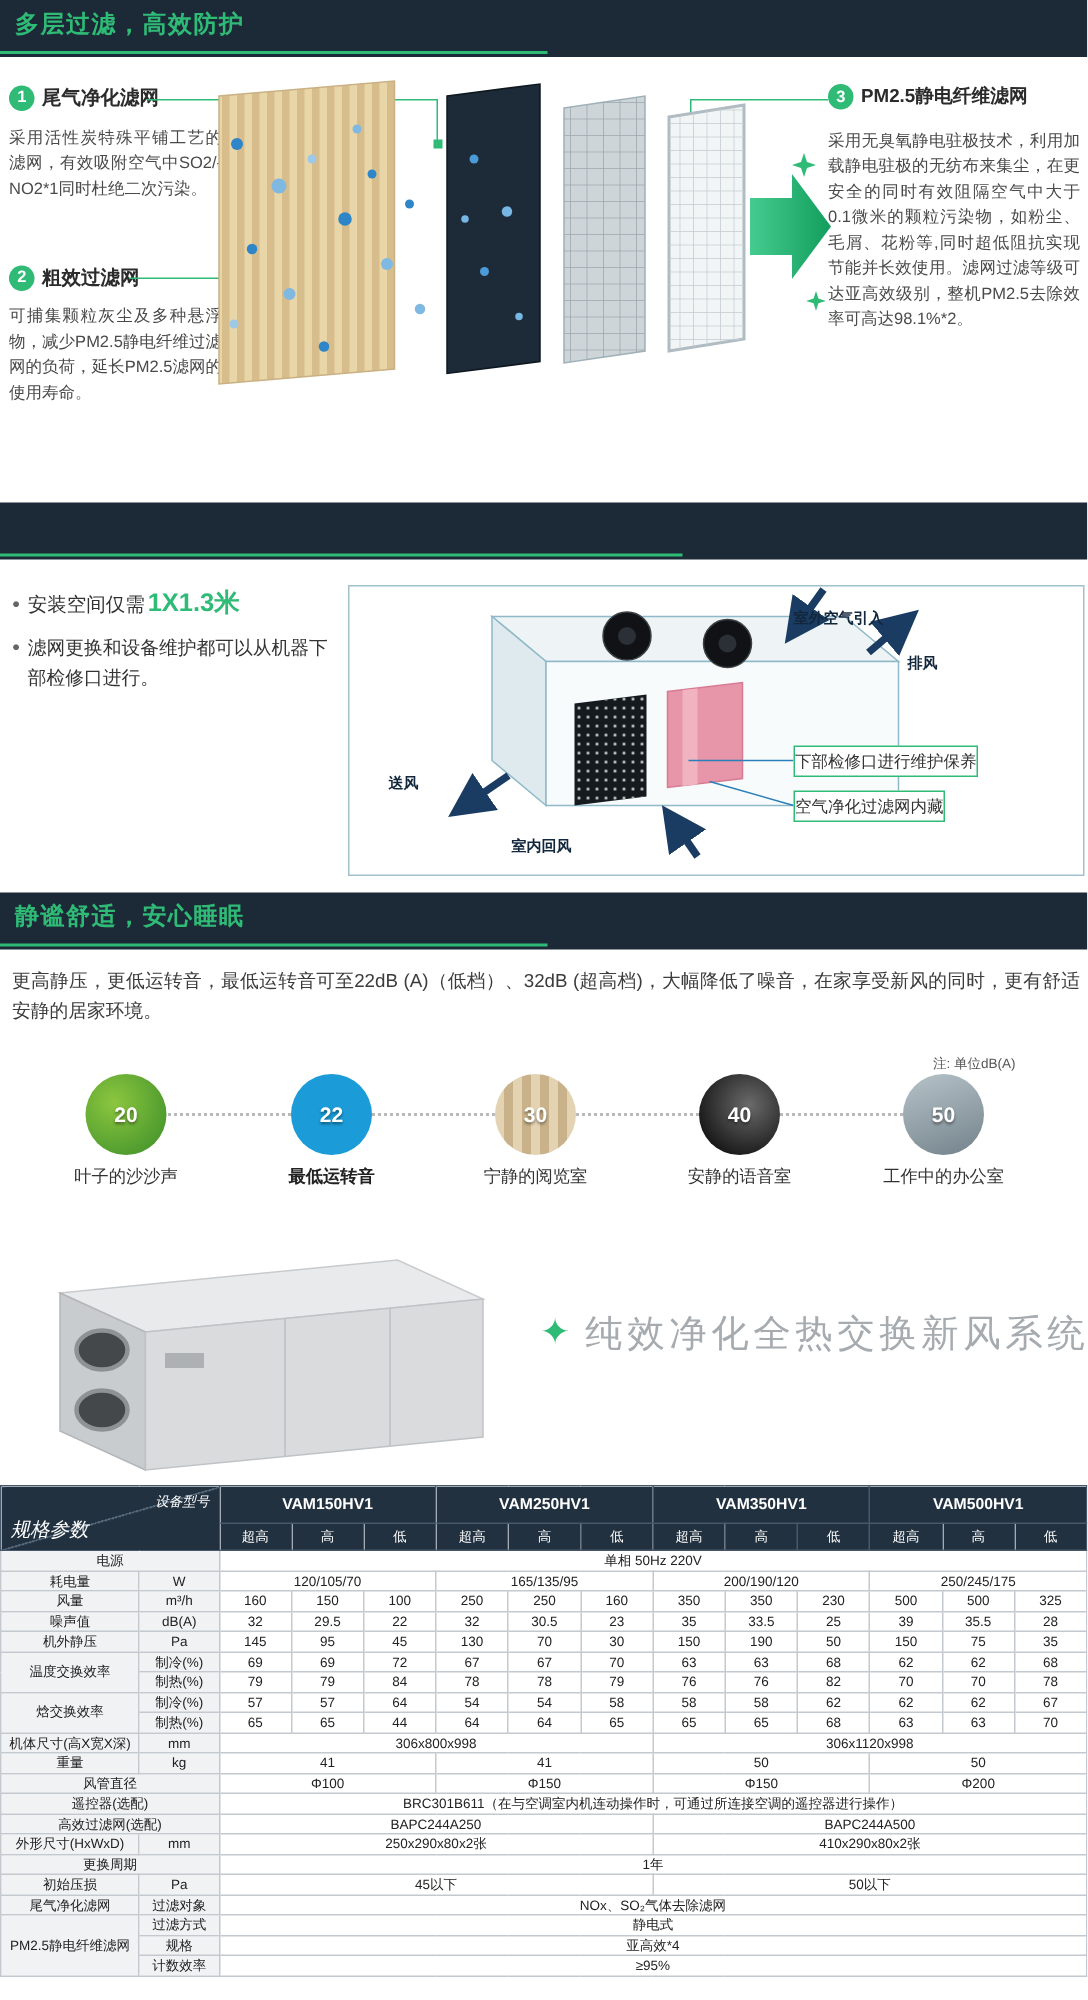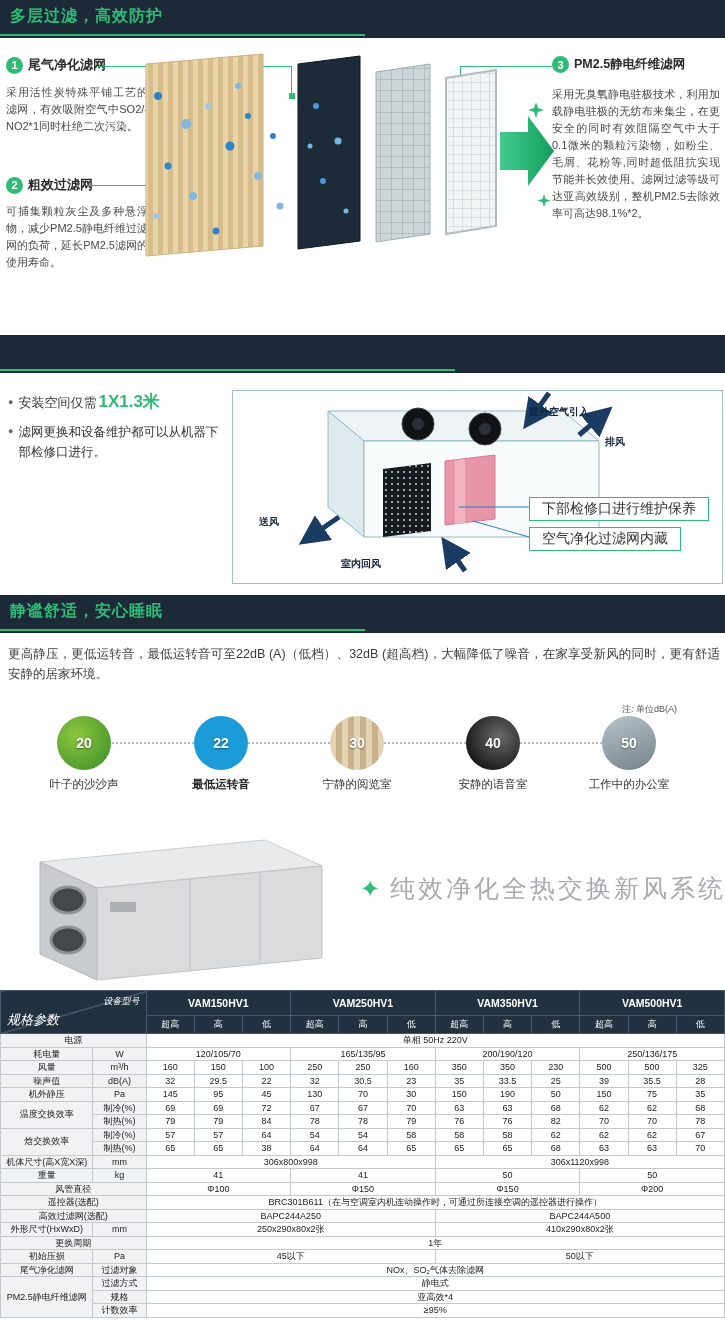--- a/index.html
+++ b/index.html
@@ -22,22 +22,22 @@
   .conn-sq{position:absolute;width:6px;height:6px;background:#2fbb76;}
   .abs-svg{position:absolute;}
 
   
   .bullet-row{position:absolute;display:flex;align-items:baseline;font-size:13px;color:#333;}
   .bullet-dot{color:#666;font-size:9px;margin-right:5px;position:relative;top:-2px;}
   .hl-green{color:#2fbb76;font-size:17px;font-weight:bold;margin-left:2px;}
   .bullet-text{width:205px;line-height:1.6;font-size:12.5px;}
   .install-box{position:absolute;left:232px;top:390px;width:489px;height:192px;border:1px solid #9fc0cc;background:#fff;}
   .d-label{position:absolute;font-size:10px;font-weight:bold;color:#12263c;white-space:nowrap;}
-  .g-box{position:absolute;border:1px solid #2fbb76;background:#fff;font-size:14px;color:#333;
-         display:flex;align-items:center;justify-content:center;white-space:nowrap;padding:2px 12px;}
+  .g-box{position:absolute;border:1px solid #2fbb76;background:#fff;font-size:11px;color:#333;
+         display:flex;align-items:center;justify-content:center;white-space:nowrap;padding:2px 0;}
 
   
   .quiet-p{position:absolute;left:8px;top:644px;width:712px;font-size:12.5px;line-height:1.6;color:#3c3c3c;text-align:justify;}
   .unit-note{position:absolute;left:622px;top:703px;font-size:9px;color:#555;}
   .level-line{position:absolute;left:85px;top:742px;width:552px;border-top:2px dotted #b9b9b9;}
   .level-item{position:absolute;top:716px;width:112px;text-align:center;}
   .circle{width:54px;height:54px;border-radius:50%;margin:0 auto;display:flex;align-items:center;justify-content:center;position:relative;z-index:1;}
   .circle .num{color:#fff;font-size:14px;font-weight:bold;text-shadow:0 1px 2px rgba(0,0,0,.45);}
   .c0{background:radial-gradient(circle at 35% 35%,#8cc63f,#4e9b2e 75%);}
   .c1{background:#1b9cd8;}
@@ -307,21 +307,21 @@
         <tr>
           <th colspan="2" rowspan="1">电源</th>
           <td colspan="12">单相 50Hz 220V</td>
         </tr>
         <tr>
           <th colspan="1" rowspan="1">耗电量</th>
           <th colspan="1" rowspan="1">W</th>
           <td colspan="3">120/105/70</td>
           <td colspan="3">165/135/95</td>
           <td colspan="3">200/190/120</td>
-          <td colspan="3">250/136/175</td>
+          <td colspan="3">250/245/175</td>
         </tr>
         <tr>
           <th colspan="1" rowspan="1">风量</th>
           <th colspan="1" rowspan="1">m³/h</th>
           <td colspan="1">160</td>
           <td colspan="1">150</td>
           <td colspan="1">100</td>
           <td colspan="1">250</td>
           <td colspan="1">250</td>
           <td colspan="1">160</td>
@@ -408,21 +408,21 @@
           <td colspan="1">58</td>
           <td colspan="1">62</td>
           <td colspan="1">62</td>
           <td colspan="1">62</td>
           <td colspan="1">67</td>
         </tr>
         <tr>
           <th colspan="1" rowspan="1">制热(%)</th>
           <td colspan="1">65</td>
           <td colspan="1">65</td>
-          <td colspan="1">38</td>
+          <td colspan="1">44</td>
           <td colspan="1">64</td>
           <td colspan="1">64</td>
           <td colspan="1">65</td>
           <td colspan="1">65</td>
           <td colspan="1">65</td>
           <td colspan="1">68</td>
           <td colspan="1">63</td>
           <td colspan="1">63</td>
           <td colspan="1">70</td>
         </tr>

